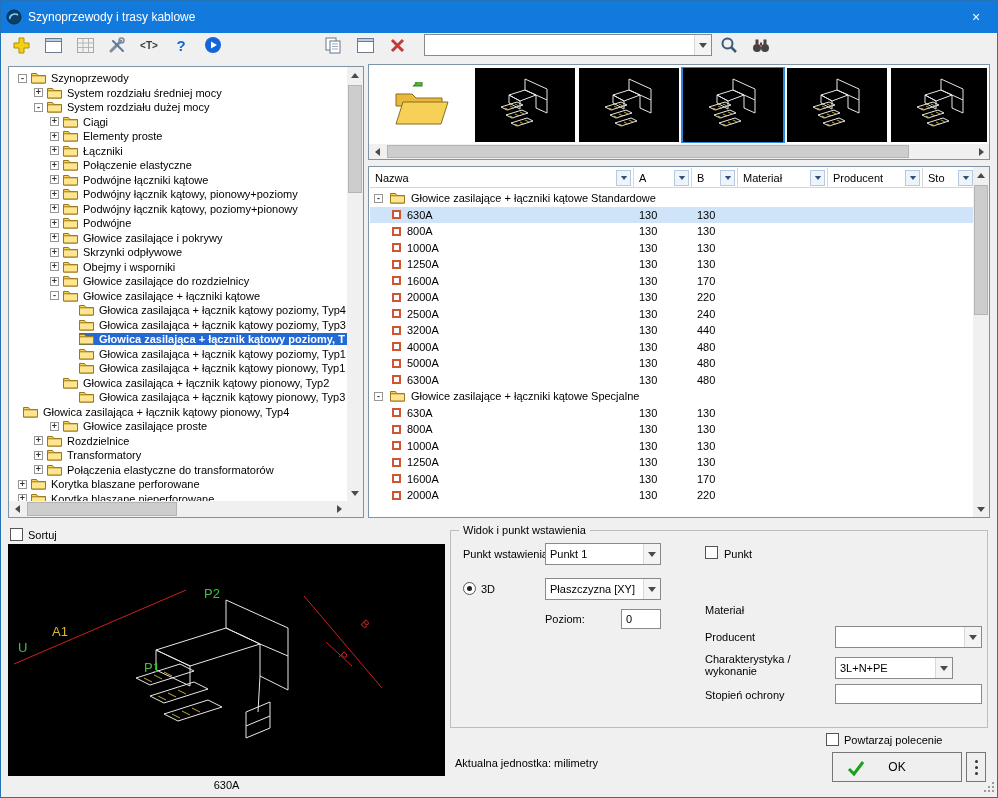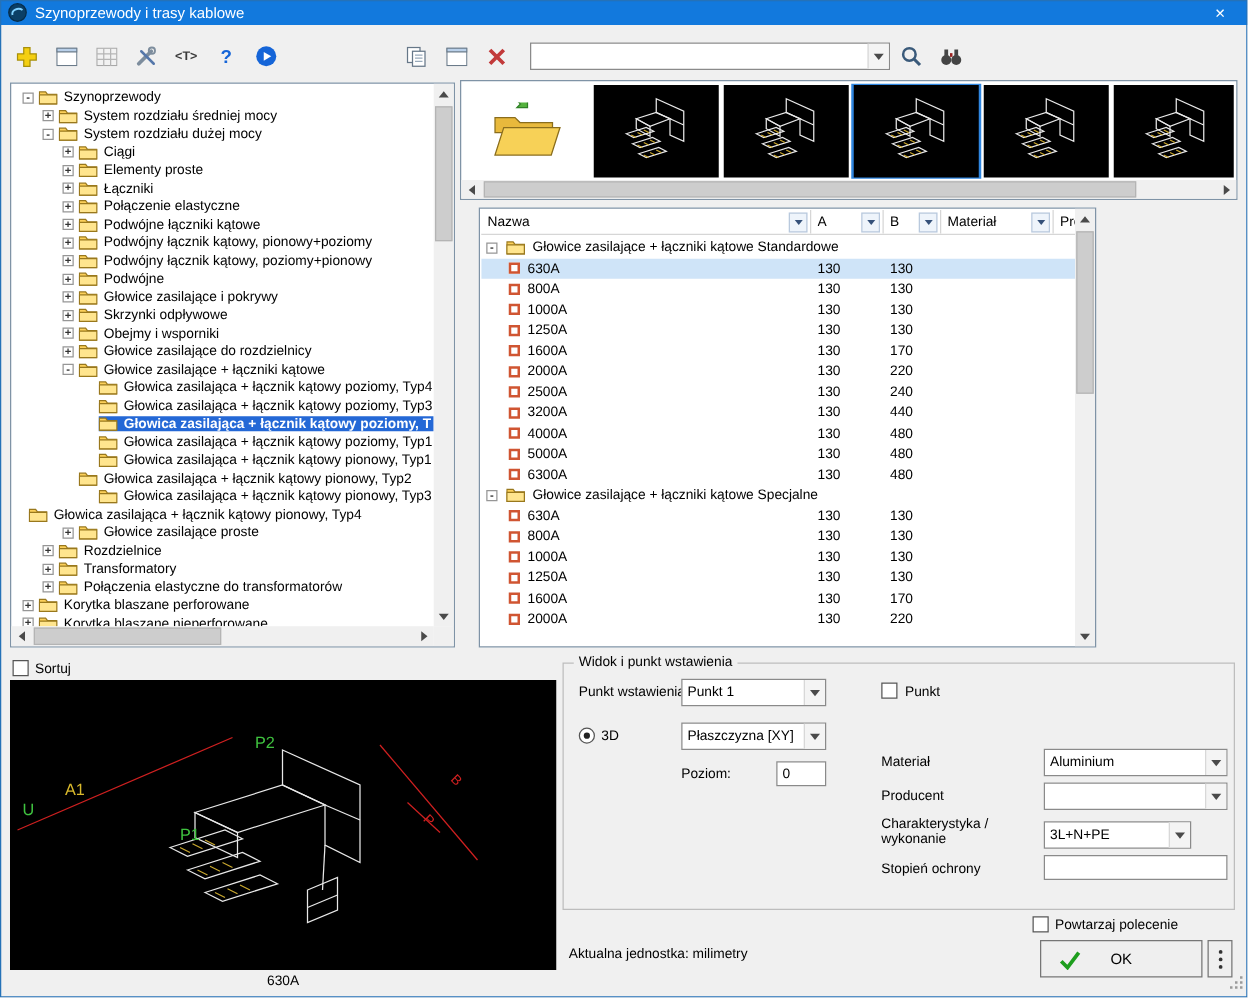--- a/index.html
+++ b/index.html
@@ -2,21 +2,21 @@
 <html><head>
 <meta charset="utf-8">
 <style>
   * { margin:0; padding:0; box-sizing:border-box; }
   html,body { width:998px; height:798px; }
   body { position:relative; overflow:hidden; background:#f0f0f0;
          font-family:"Liberation Sans", sans-serif; font-size:11px; color:#000; }
   .frame { position:absolute; inset:0; border:1px solid #2572b8; pointer-events:none; z-index:99; }
 
   
-  .titlebar { position:absolute; left:0; top:0; right:0; height:20px; background:#1279dd;
+  .titlebar { position:absolute; left:0; top:0; right:0; height:33px; background:#1279dd;
               display:flex; align-items:center; color:#fff; }
   .titlebar .appicon { width:16px; height:16px; margin:0 6px 0 6px; display:flex; }
   .titlebar .ttl { font-size:12px; }
   .titlebar .close { margin-left:auto; width:44px; height:24px; display:flex; align-items:center;
                      justify-content:center; font-size:14px; cursor:default; }
 
   
   .tbtn { position:absolute; top:32px; width:26px; height:26px; display:flex; align-items:center;
           justify-content:center; }
   .tbtn .t { font-weight:bold; font-size:10px; color:#3a3a3a; }
@@ -59,21 +59,21 @@
 
   
   #thumb-panel { left:368px; top:64px; width:622px; height:96px; }
   #thumb-row { position:absolute; left:2px; top:2px; right:2px; bottom:16px; display:flex; gap:4px;
                align-items:center; overflow:hidden; }
   .tile { width:100px; height:74px; flex:none; display:flex; align-items:center; justify-content:center; background:#fff; }
   .tile.black { background:#000; }
   .tile.sel { box-shadow:0 0 0 2px #2f86e0; }
 
   
-  #grid-panel { left:368px; top:166px; width:494px; height:352px;margin-left:15px; }
+  #grid-panel { left:368px; top:166px; width:622px; height:352px; }
   #grid-header { position:absolute; left:1px; top:1px; right:16px; height:20px; display:flex;
                  background:#fff; border-bottom:1px solid #d6d6d6; overflow:hidden; }
   .hcell { display:flex; align-items:center; border-right:1px solid #d6d6d6; padding-left:5px; flex:none; }
   .hlabel { flex:1; white-space:nowrap; overflow:hidden; }
   .hdrop { width:15px; height:16px; margin-right:2px; flex:none; display:flex; align-items:center;
            justify-content:center; border:1px solid #b9c9dd; background:#eef4fb; }
   .hdrop .tri-d { border-top-color:#35517a; transform:scale(.8); }
   #grid-body { position:absolute; left:1px; top:21px; right:16px; bottom:1px; overflow:hidden; padding-top:2px; }
   .grow, .drow { height:16.5px; display:flex; align-items:center; white-space:nowrap; }
   .grow { padding-left:4px; gap:3px; }
@@ -1026,26 +1026,20 @@
         <span class="tri-d"></span>
       </span>
   </div>
 
   <span class="flbl" style="left:94px;top:82px">Poziom:</span>
   <div class="input" style="left:170px;top:78px;width:40px">
     <span>0</span>
   </div>
 
   <span class="flbl" style="left:254px;top:73px">Materiał</span>
-  <div class="combo" style="left:384px;top:68px;width:147px">
-    <span class="cval">Aluminium</span>
-    <span class="cbtn">
-        <span class="tri-d"></span>
-      </span>
-  </div>
 
   <span class="flbl" style="left:254px;top:100px">Producent</span>
   <div class="combo" style="left:384px;top:95px;width:147px">
     <span class="cval"></span>
     <span class="cbtn">
         <span class="tri-d"></span>
       </span>
   </div>
 
   <span class="flbl" style="left:254px;top:122px">Charakterystyka /</span>

